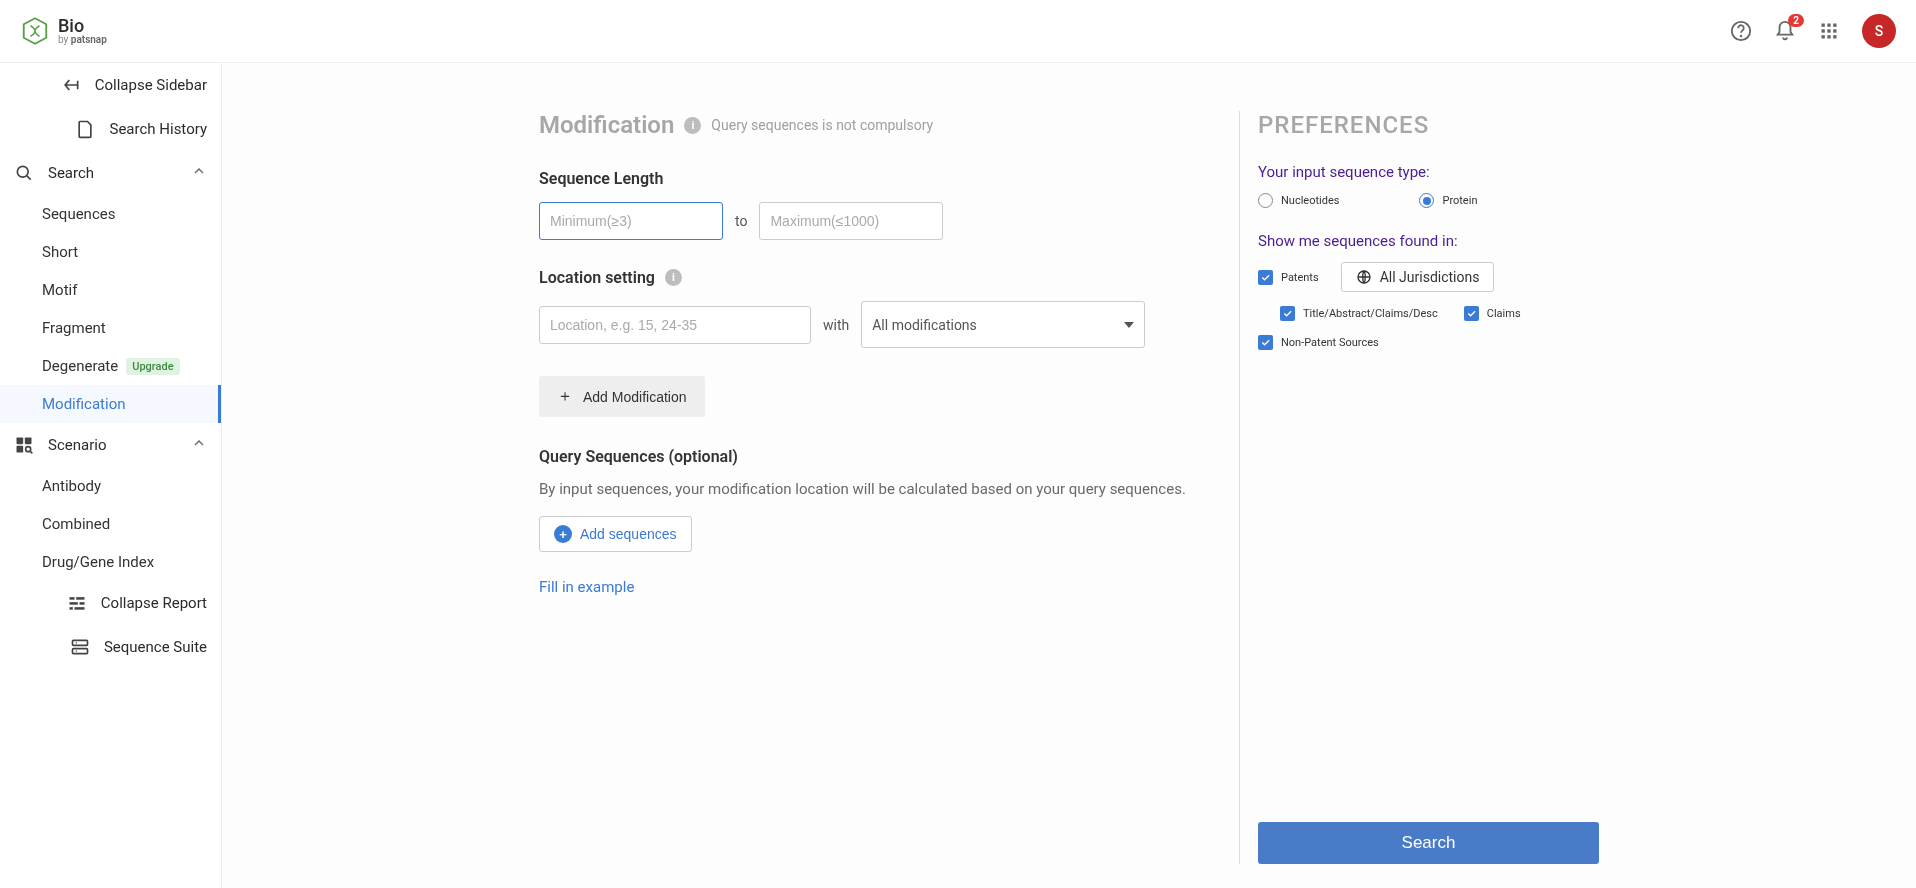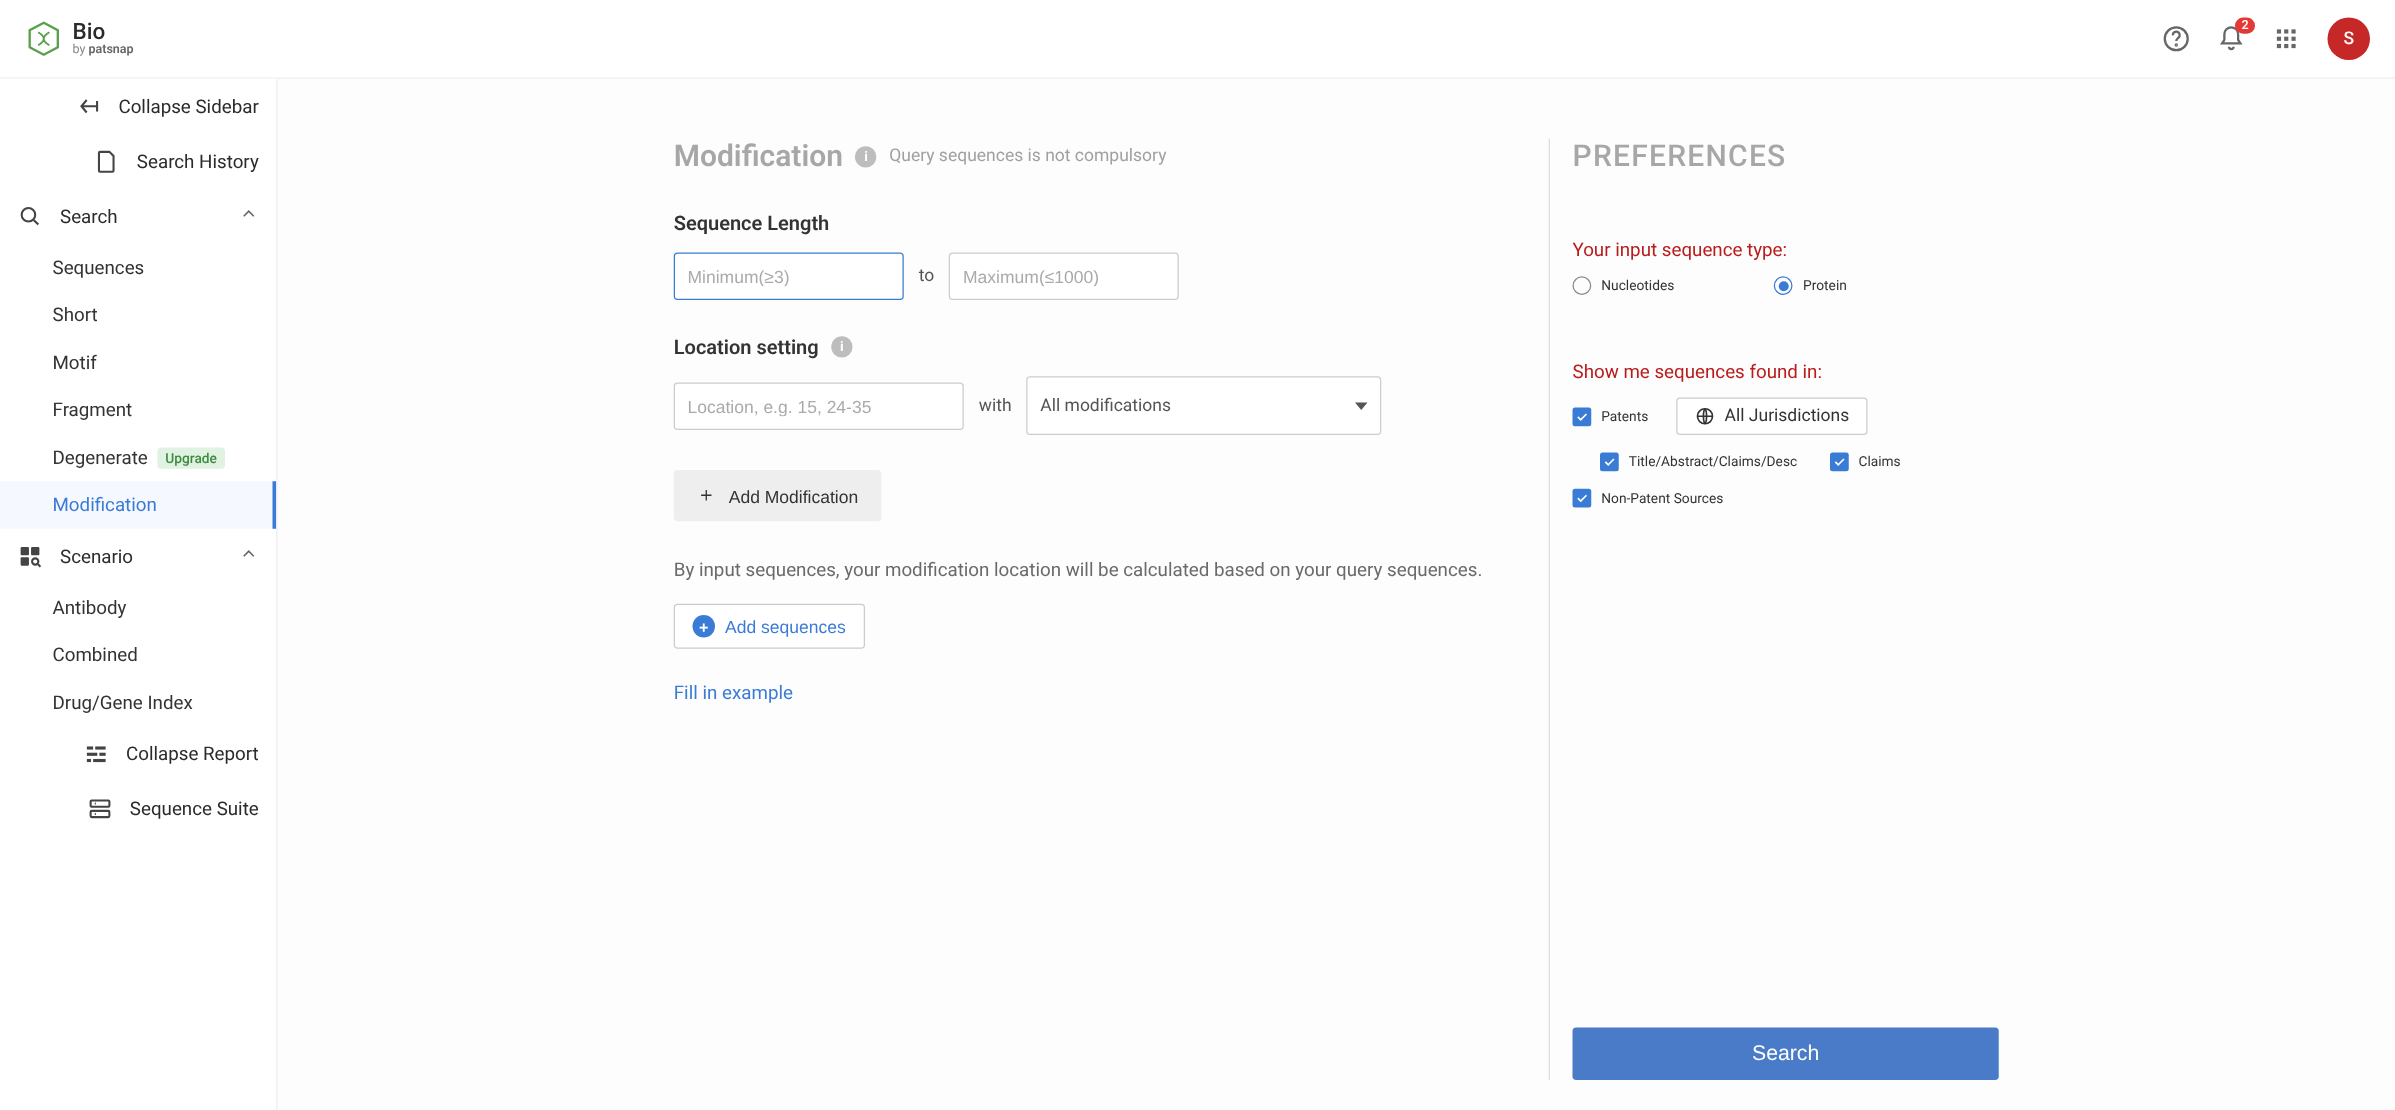--- a/index.html
+++ b/index.html
@@ -43,35 +43,35 @@
 .info-circle { width:17px; height:17px; border-radius:50%; background:#bdbdbd; color:#fff; font-size:11px; display:inline-flex; align-items:center; justify-content:center; font-weight:700; }
 .subtitle-note { font-size:14px; color:#a0a0a0; font-weight:400; }
 
 .section-label { font-size:16px; font-weight:600; color:#333; margin-bottom:14px; display:flex; align-items:center; gap:10px; }
 .field-row { display:flex; align-items:center; gap:12px; margin-bottom:28px; }
 .text-input { height:38px; border:1px solid #ccc; border-radius:3px; padding:0 10px; font-size:14px; color:#333; outline:none; }
 .text-input::placeholder { color:#aaa; }
 .text-input.focused { border-color:#3a7bd5; }
 .min-input { width:184px; }
 .max-input { width:184px; }
-.loc-input { width:232px; }
+.loc-input { width:272px; }
 .to-text, .with-text { font-size:14px; color:#555; }
 .select { width:284px; height:47px; border:1px solid #ccc; border-radius:3px; padding:0 10px; font-size:14px; color:#555; display:flex; align-items:center; justify-content:space-between; cursor:pointer; background:#fff; }
 .caret-down { width:0; height:0; border-left:5px solid transparent; border-right:5px solid transparent; border-top:6px solid #555; }
 
 .add-mod-btn { display:inline-flex; align-items:center; gap:10px; background:#eee; border:none; padding:10px 18px; font-size:14px; color:#333; border-radius:3px; cursor:pointer; margin-bottom:30px; }
 .plus-ic { font-size:16px; font-weight:300; }
 
 .query-desc { font-size:15px; color:#6a6a6a; margin-bottom:18px; }
 .add-seq-btn { display:inline-flex; align-items:center; gap:8px; border:1px solid #ccc; background:#fff; padding:8px 14px; font-size:14px; color:#3a7bd5; border-radius:3px; cursor:pointer; margin-bottom:26px; }
 .plus-circle { width:18px; height:18px; border-radius:50%; background:#3a7bd5; color:#fff; display:inline-flex; align-items:center; justify-content:center; font-size:13px; font-weight:700; line-height:1; }
 .fill-example { color:#3a7bd5; font-size:15px; cursor:pointer; }
 
 .pref-h { font-size:24px; color:#a7a7a7; letter-spacing:1px; font-weight:500; margin-bottom:24px; }
-.pref-label { font-size:15px; color:#b91c1c; margin-bottom:12px;margin-top:28px; }
+.pref-label { font-size:15px; color:#4c1d95; margin-bottom:12px; }
 .radio-row { display:flex; gap:80px; margin-bottom:24px; }
 .radio-item, .check-item { display:flex; align-items:center; gap:8px; font-size:11px; color:#333; cursor:pointer; }
 .radio { width:15px; height:15px; border:1.5px solid #888; border-radius:50%; display:inline-flex; align-items:center; justify-content:center; flex-shrink:0; }
 .radio.checked { border-color:#3a7bd5; }
 .radio.checked::after { content:""; width:8px; height:8px; background:#3a7bd5; border-radius:50%; }
 .checkbox { width:15px; height:15px; background:#3a7bd5; border-radius:2px; display:inline-flex; align-items:center; justify-content:center; flex-shrink:0; }
 .checkbox svg { width:11px; height:11px; stroke:#fff; stroke-width:3; fill:none; }
 .patents-row { display:flex; align-items:center; gap:22px; margin-bottom:14px; }
 .jur-btn { display:inline-flex; gap:8px; border:1px solid #ccc; padding:6px 14px; font-size:14px; color:#333; border-radius:3px; cursor:pointer; background:#fff; }
 .sub-checks { display:flex; gap:26px; margin-left:22px; margin-bottom:14px; }
@@ -245,20 +245,21 @@
             <span>All modifications</span>
             <span class="caret-down"></span>
           </div>
         </div>
 
         <button class="add-mod-btn">
           <span class="plus-ic">＋</span>
           <span>Add Modification</span>
         </button>
 
+        <div class="section-label">Query Sequences (optional)</div>
         <div class="query-desc">By input sequences, your modification location will be calculated based on your query sequences.</div>
         <button class="add-seq-btn">
           <span class="plus-circle">+</span>
           <span>Add sequences</span>
         </button>
         <div class="fill-example">Fill in example</div>
       </div>
 
       <div class="pref-col">
         <div class="pref-h">PREFERENCES</div>

